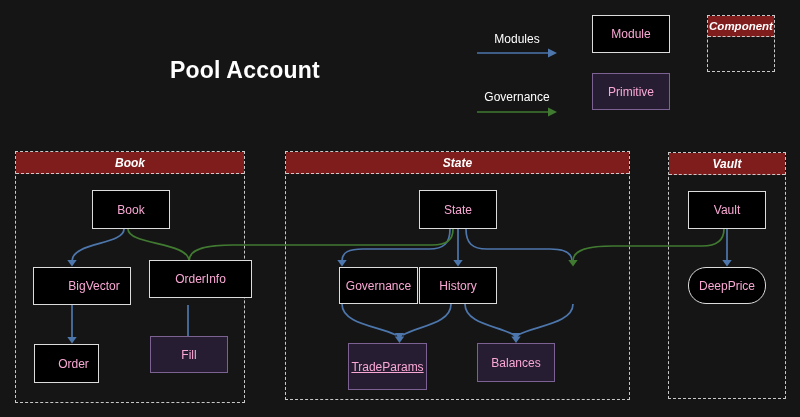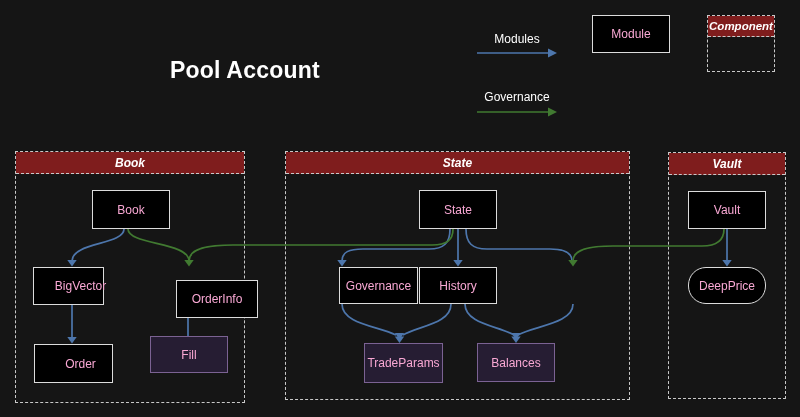--- a/index.html
+++ b/index.html
@@ -44,20 +44,23 @@
 
 <div class="canvas">
 
   <div class="page-title">Pool Account</div>
 
   <div class="legend-label" style="left:472px;top:32px;">Modules</div>
   <div class="legend-label" style="left:472px;top:90px;">Governance</div>
 
   <div class="node" style="left:592px;top:15px;width:78px;height:38px;">
     <span>Module</span>
+  </div>
+  <div class="node primitive" style="left:592px;top:73px;width:78px;height:37px;">
+    <span>Primitive</span>
   </div>
   <div class="container-box" style="left:707px;top:15px;width:68px;height:57px;">
     <div class="container-header" style="height:20px;font-size:11.5px;">
       <span>Component</span>
     </div>
   </div>
 
   <div class="container-box" style="left:15px;top:151px;width:230px;height:252px;">
     <div class="container-header">
       <span>Book</span>
@@ -109,43 +112,43 @@
       <path class="e-green" d="M724,229 C724,240 717,246 702,246 L613,246 C590,246 573,249 573,261"></path>
       <path class="ah-green" d="M568.3,260 L577.7,260 L573,266.5 Z"></path>
       <path class="e-green" d="M477,112 L549,112"></path>
       <path class="ah-green" d="M548,107.5 L548,116.5 L557,112 Z"></path>
     </g>
   </svg>
 
   <div class="node" style="left:92px;top:190px;width:78px;height:39px;">
     <span>Book</span>
   </div>
-  <div class="node" style="left:33px;top:267px;width:71px;height:38px;padding-left:24px;">
+  <div class="node" style="left:33px;top:267px;width:98px;height:38px;padding-left:24px;">
     <span>BigVector</span>
   </div>
-  <div class="node" style="left:149px;top:280px;width:82px;height:38px;margin-left:27px;">
+  <div class="node" style="left:149px;top:260px;width:103px;height:38px;">
     <span>OrderInfo</span>
   </div>
-  <div class="node" style="left:34px;top:344px;width:79px;height:39px;padding-left:14px;">
+  <div class="node" style="left:34px;top:344px;width:65px;height:39px;padding-left:14px;">
     <span>Order</span>
   </div>
   <div class="node primitive" style="left:150px;top:336px;width:78px;height:37px;">
     <span>Fill</span>
   </div>
 
   <div class="node" style="left:419px;top:190px;width:78px;height:39px;">
     <span>State</span>
   </div>
   <div class="node" style="left:303px;top:267px;width:79px;height:37px;margin-left:36px;">
     <span>Governance</span>
   </div>
   <div class="node" style="left:419px;top:267px;width:78px;height:37px;">
     <span>History</span>
   </div>
-  <div class="node primitive" style="left:364px;top:343px;width:79px;height:40px;">
+  <div class="node primitive" style="left:348px;top:343px;width:79px;height:47px;text-decoration:underline;">
     <span>TradeParams</span>
   </div>
   <div class="node primitive" style="left:477px;top:343px;width:78px;height:39px;">
     <span>Balances</span>
   </div>
 
   <div class="node" style="left:688px;top:191px;width:78px;height:38px;">
     <span>Vault</span>
   </div>
   <div class="node" style="left:688px;top:267px;width:78px;height:37px;border-radius:18px;">

